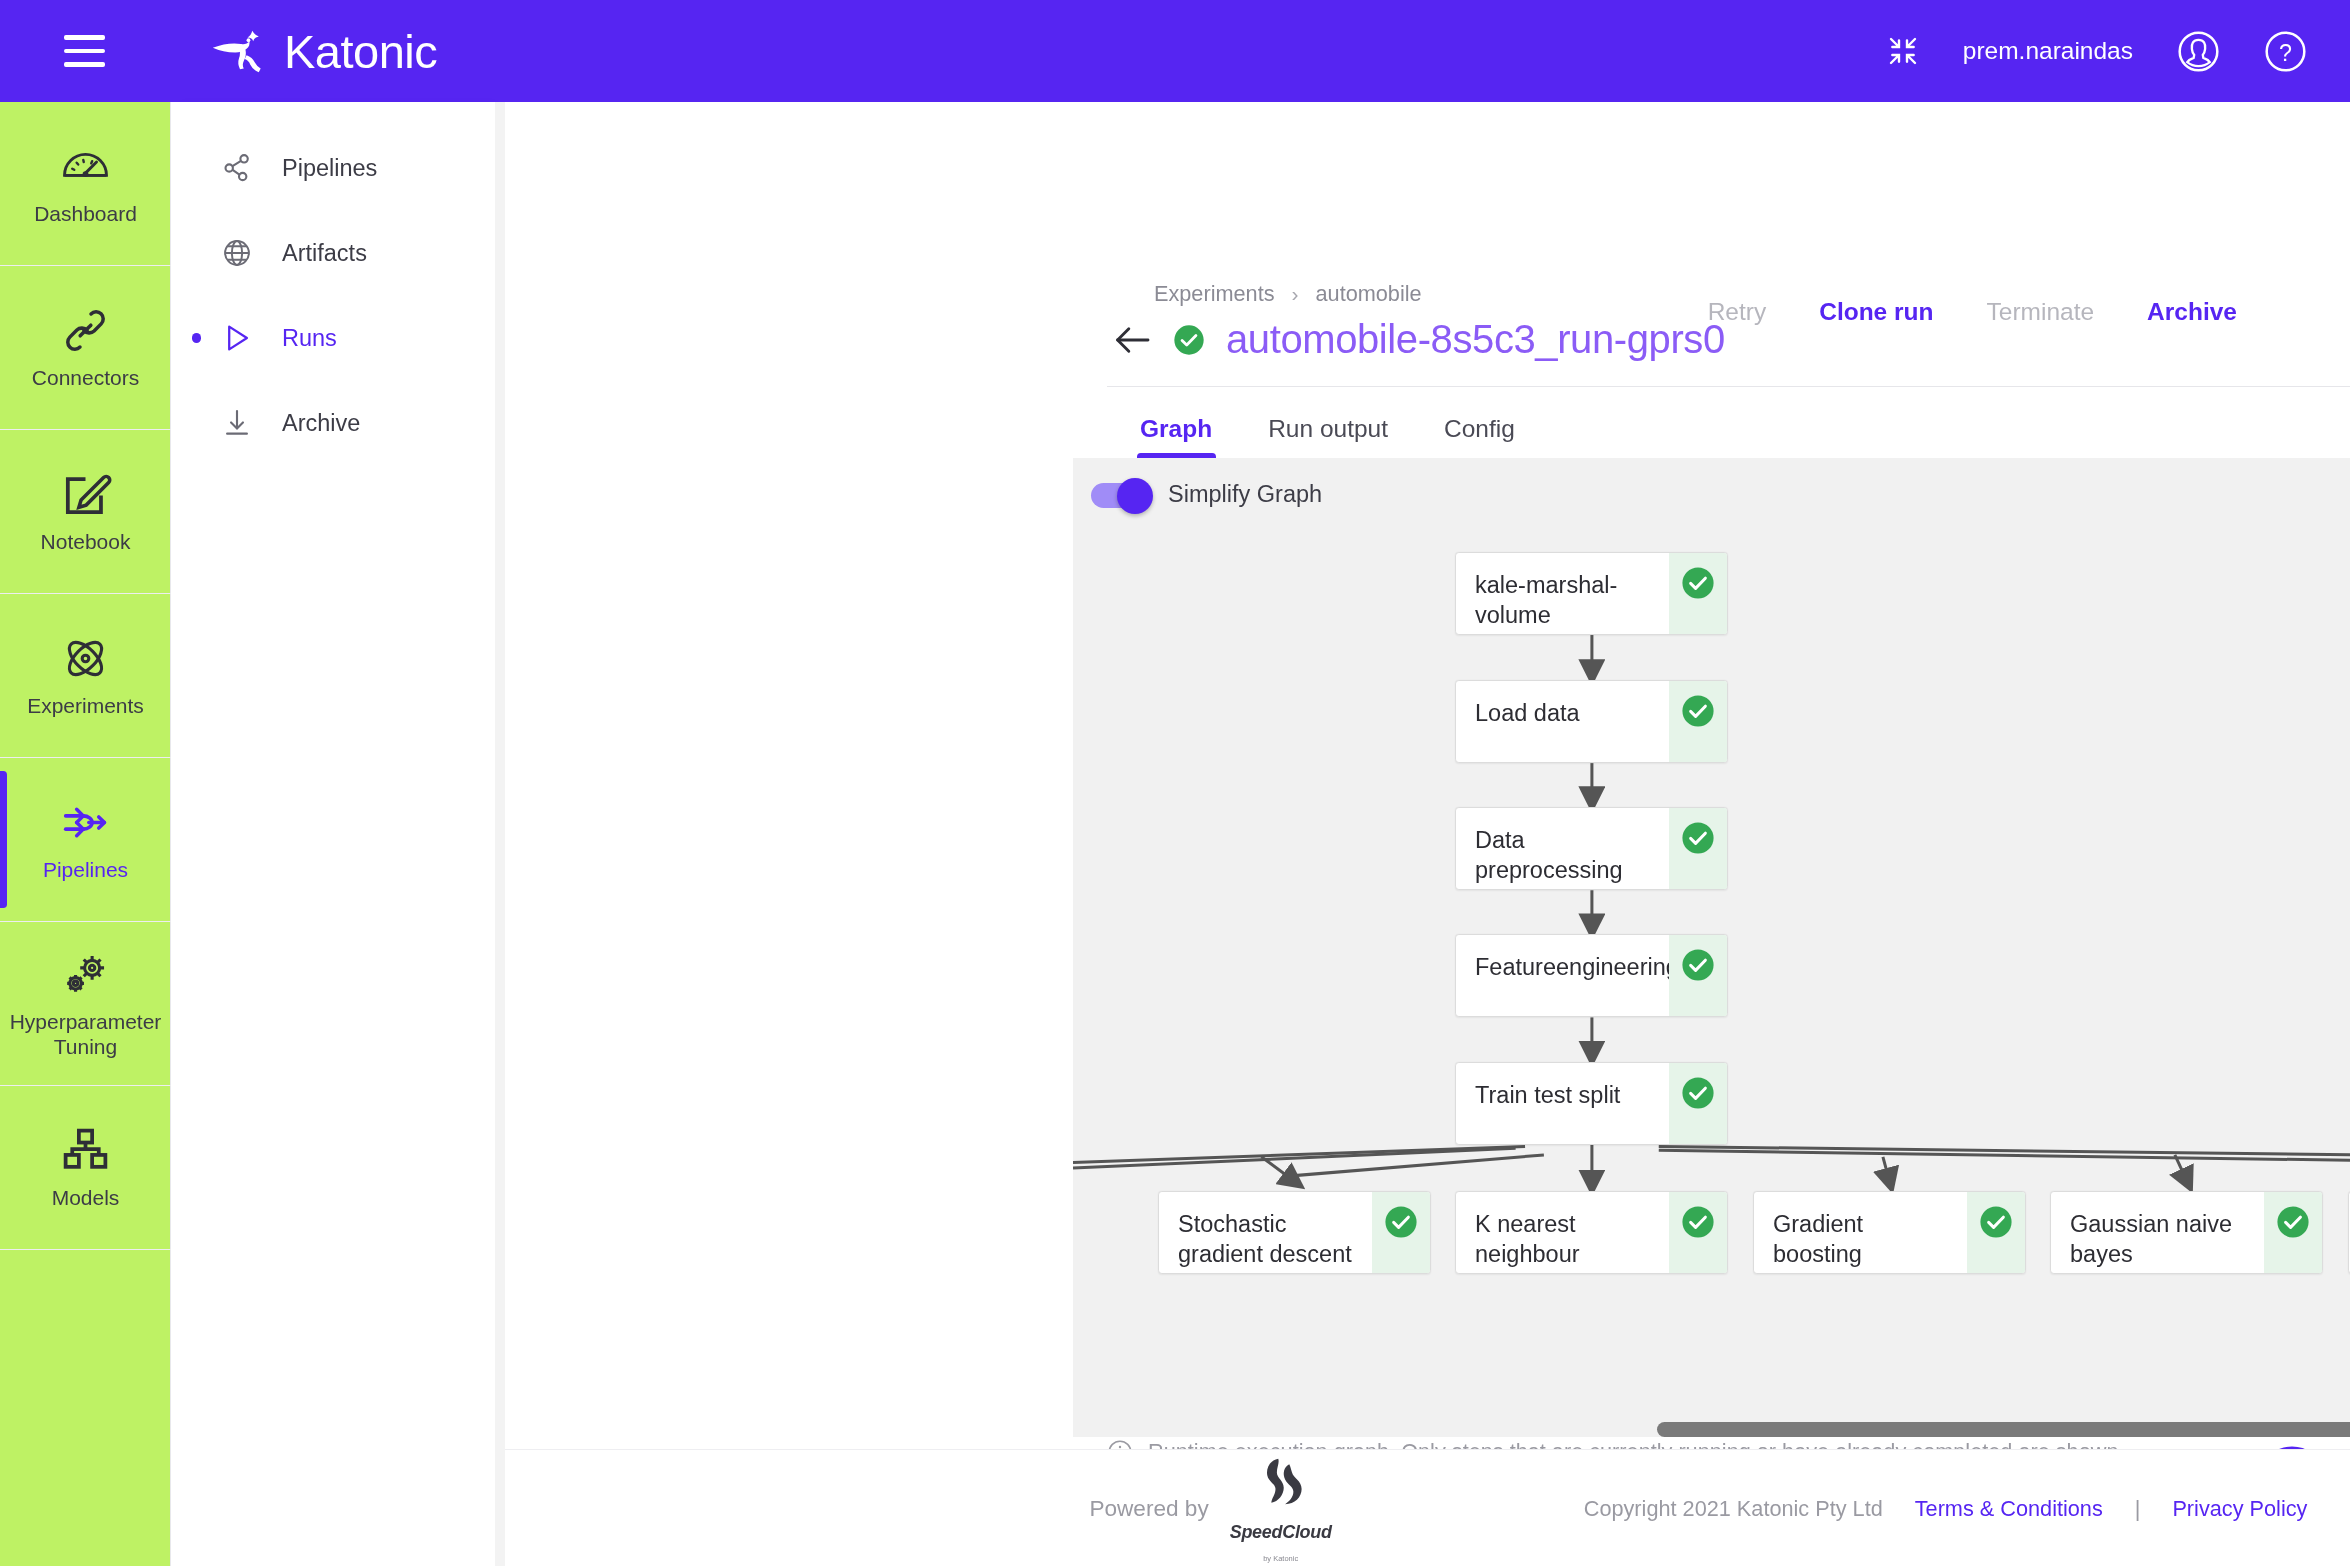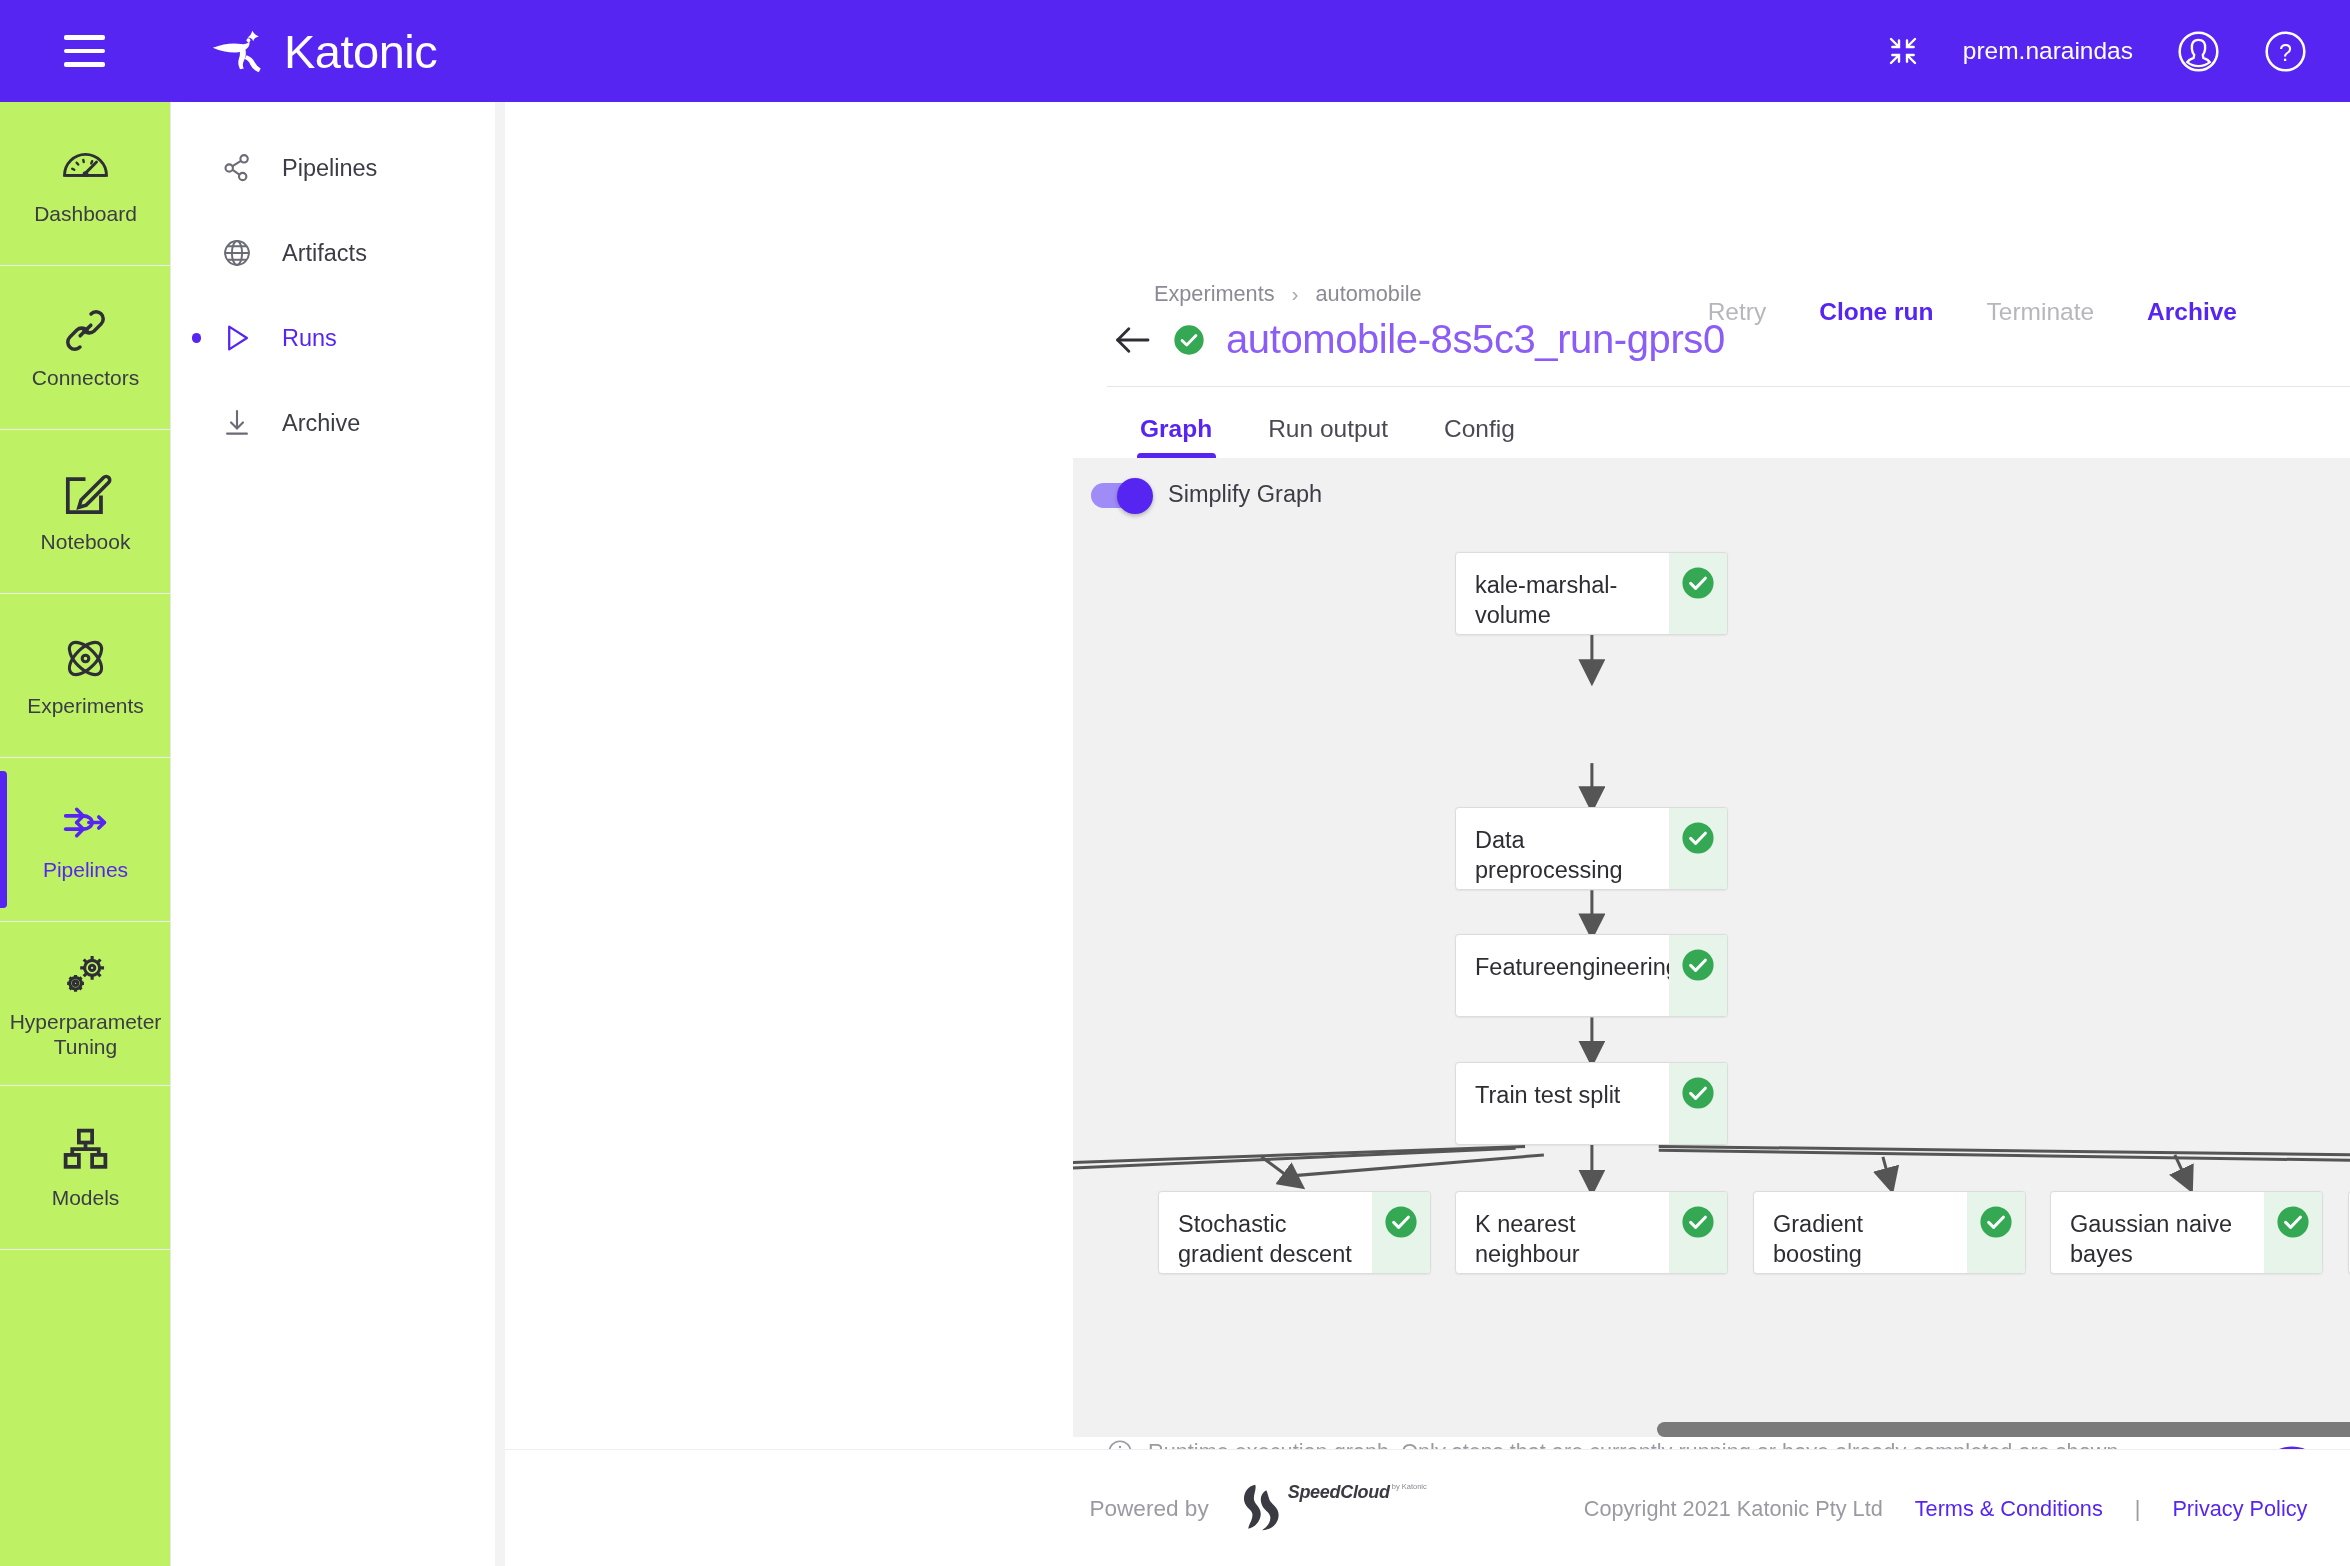--- a/index.html
+++ b/index.html
@@ -165,21 +165,21 @@
   .chat-bubble { position: absolute; top: 1342px; right: 28px; width: 60px; height: 53px; cursor: pointer; }
 
   
   .footer {
     position: absolute; top: 1347px; left: 10.4px; width: 1845px; height: 119px;
     background: #ffffff; border-top: 0.9px solid #eeeef1;
     display: flex; align-items: center;
   }
   .footer-left { display: flex; align-items: center; gap: 21px; margin-left: 584px; }
   .powered { font-size: 22.6px; color: #9a9aa2; }
-  .sc-logo { display: flex; flex-direction: row; align-items: flex-start; gap: 2px; }
+  .sc-logo { display: flex; flex-direction: column; align-items: center; gap: 11px; }
   .sc-mark { width: 56px; height: 55px; }
   .sc-name { font-size: 18px; font-weight: 700; color: #3a3a42; font-style: italic; letter-spacing: -0.3px;}
   .sc-sub { font-size: 7.5px; color: #8a8a92; }
   .footer-right { margin-left: auto; margin-right: 43px; display: flex; align-items: center; gap: 32px; }
   .copyright { font-size: 21.7px; color: #9a9aa2; }
   .flink { font-size: 21.7px; color: #5625f2; cursor: pointer; }
   .fsep { font-size: 21.7px; color: #9a9aa2; }
 
   .footer-bg-strip {
     position: absolute; top: 1347px; left: 0; width: 10.4px; height: 119px; background: #f3f3f3;
@@ -445,20 +445,29 @@
       <div class="node" style="left:382px; top:94px; width:273px; height:83px;">
         <div class="node-label">kale-marshal-volume</div>
         <div class="node-status">
           <svg class="check" viewBox="0 0 24 24">
             <circle cx="12" cy="12" r="11" fill="#34a853"></circle>
             <path d="M6.8 12.3 L10.3 15.8 L17.2 8.6" fill="none" stroke="#fff" stroke-width="2.1" stroke-linecap="round" stroke-linejoin="round"></path>
           </svg>
         </div>
       </div>
 
+      <div class="node" style="left:382px; top:222px; width:273px; height:83px;">
+        <div class="node-label">Load data</div>
+        <div class="node-status">
+          <svg class="check" viewBox="0 0 24 24">
+            <circle cx="12" cy="12" r="11" fill="#34a853"></circle>
+            <path d="M6.8 12.3 L10.3 15.8 L17.2 8.6" fill="none" stroke="#fff" stroke-width="2.1" stroke-linecap="round" stroke-linejoin="round"></path>
+          </svg>
+        </div>
+      </div>
 
       <div class="node" style="left:382px; top:349px; width:273px; height:83px;">
         <div class="node-label">Data preprocessing</div>
         <div class="node-status">
           <svg class="check" viewBox="0 0 24 24">
             <circle cx="12" cy="12" r="11" fill="#34a853"></circle>
             <path d="M6.8 12.3 L10.3 15.8 L17.2 8.6" fill="none" stroke="#fff" stroke-width="2.1" stroke-linecap="round" stroke-linejoin="round"></path>
           </svg>
         </div>
       </div>

